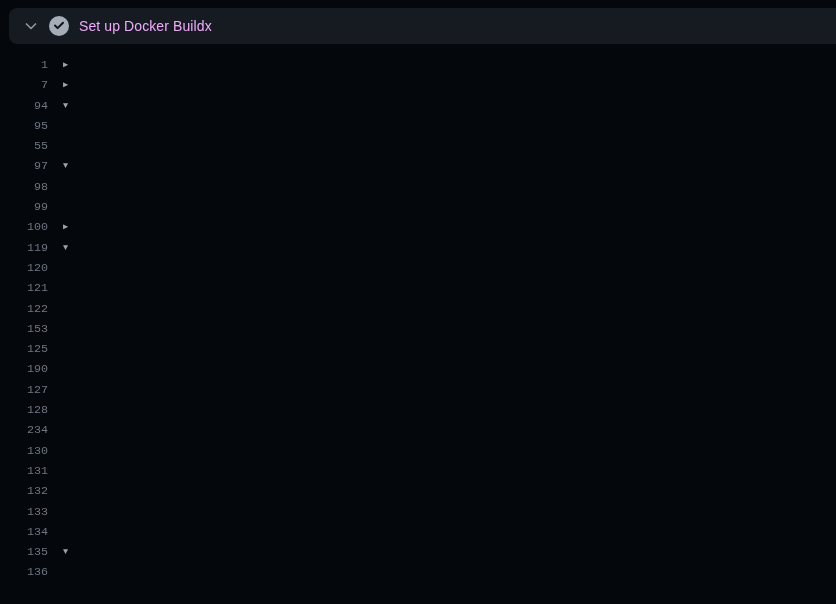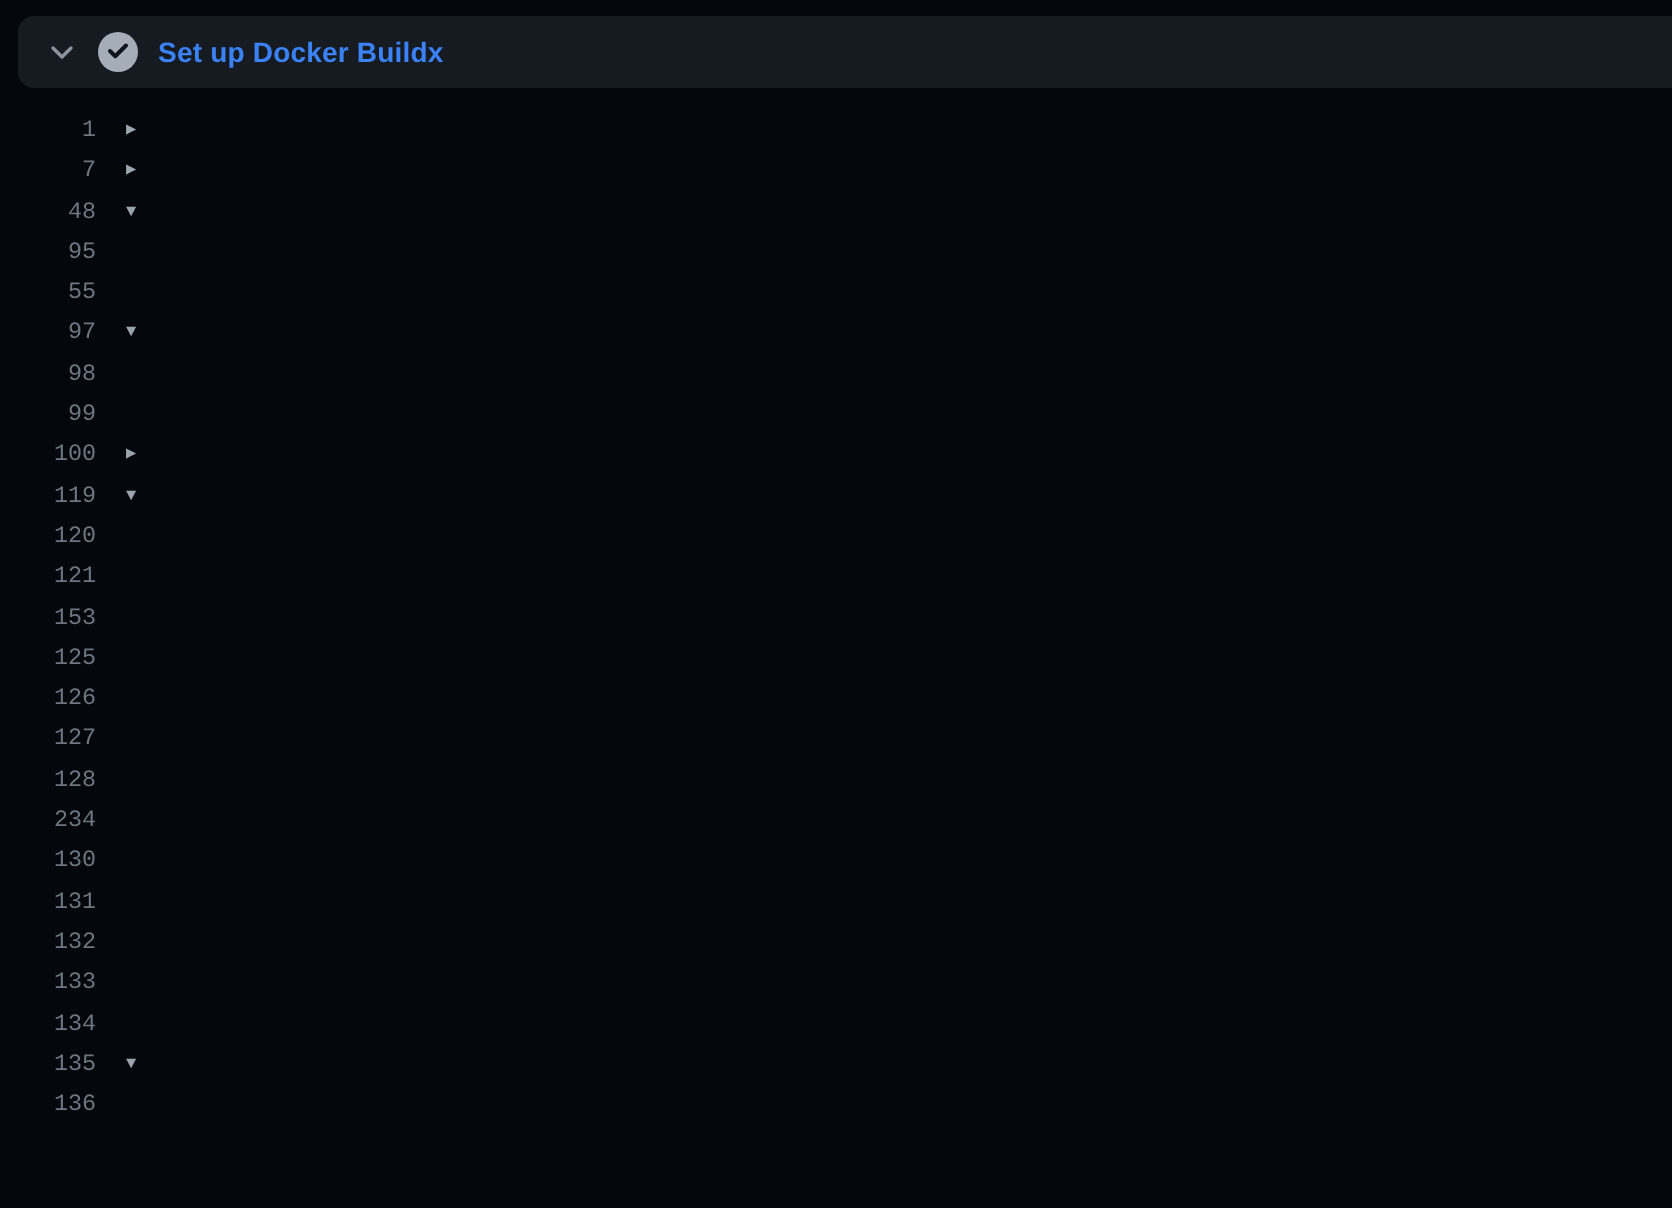--- a/index.html
+++ b/index.html
@@ -28,23 +28,23 @@
     display: flex; align-items: center; justify-content: center;
     flex: 0 0 auto;
   }
   .status-wrap {
     width: 20px; height: 20px;
     margin-left: 10px;
     flex: 0 0 auto;
   }
   .step-title {
     margin-left: 10px;
-    color: #3b82f6;
+    color: #f0abfc;
     font-size: 14px;
-    font-weight: 700;
+    font-weight: 400;
     letter-spacing: 0.1px;
     white-space: nowrap;
   }
 
   
   .log {
     position: absolute;
     top: 55px; left: 0; right: 0;
     font-family: "Liberation Mono", "DejaVu Sans Mono", monospace;
     font-size: 11.7px;
@@ -100,21 +100,21 @@
     <span class="num">1</span>
     <span class="arrow">▶</span>
     
   </div>
     <div class="line group">
     <span class="num">7</span>
     <span class="arrow">▶</span>
     
   </div>
     <div class="line group">
-    <span class="num">48</span>
+    <span class="num">94</span>
     <span class="arrow">▼</span>
     
   </div>
     <div class="line command">
     <span class="num">95</span>
     
     
   </div>
     <div class="line output">
     <span class="num">55</span>
@@ -150,31 +150,36 @@
     <span class="num">120</span>
     
     
   </div>
     <div class="line output">
     <span class="num">121</span>
     
     
   </div>
     <div class="line output">
+    <span class="num">122</span>
+    
+    
+  </div>
+    <div class="line output">
     <span class="num">153</span>
     
     
   </div>
     <div class="line output">
     <span class="num">125</span>
     
     
   </div>
     <div class="line output">
-    <span class="num">126</span>
+    <span class="num">190</span>
     
     
   </div>
     <div class="line output">
     <span class="num">127</span>
     
     
   </div>
     <div class="line output">
     <span class="num">128</span>

